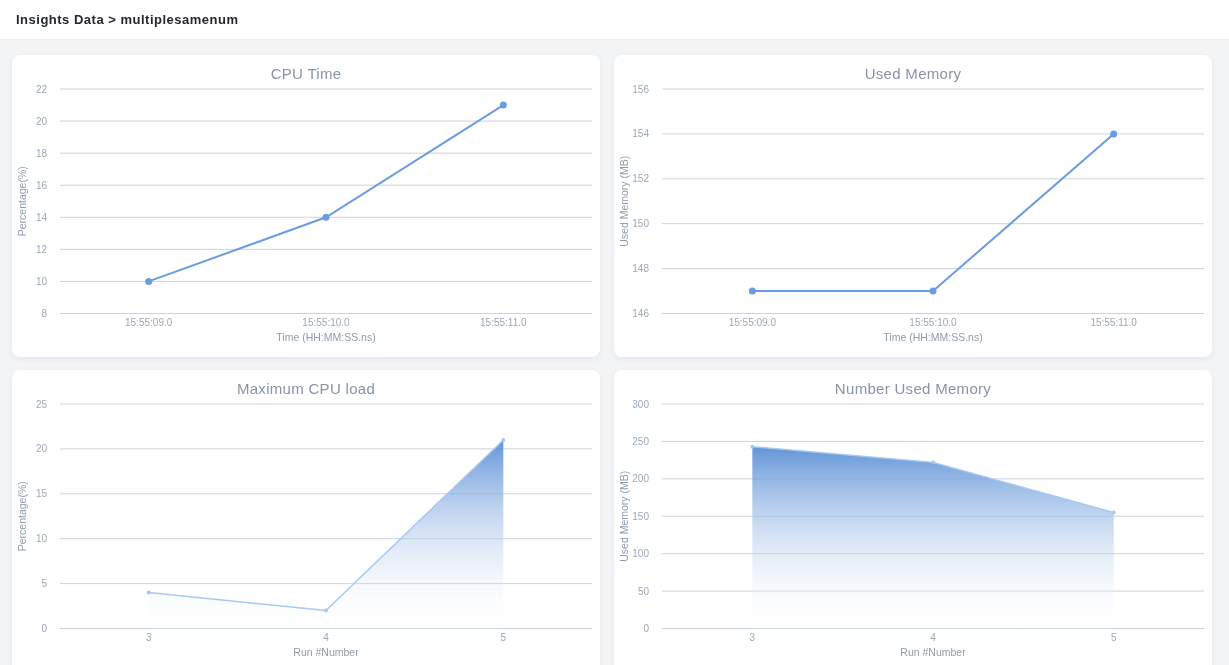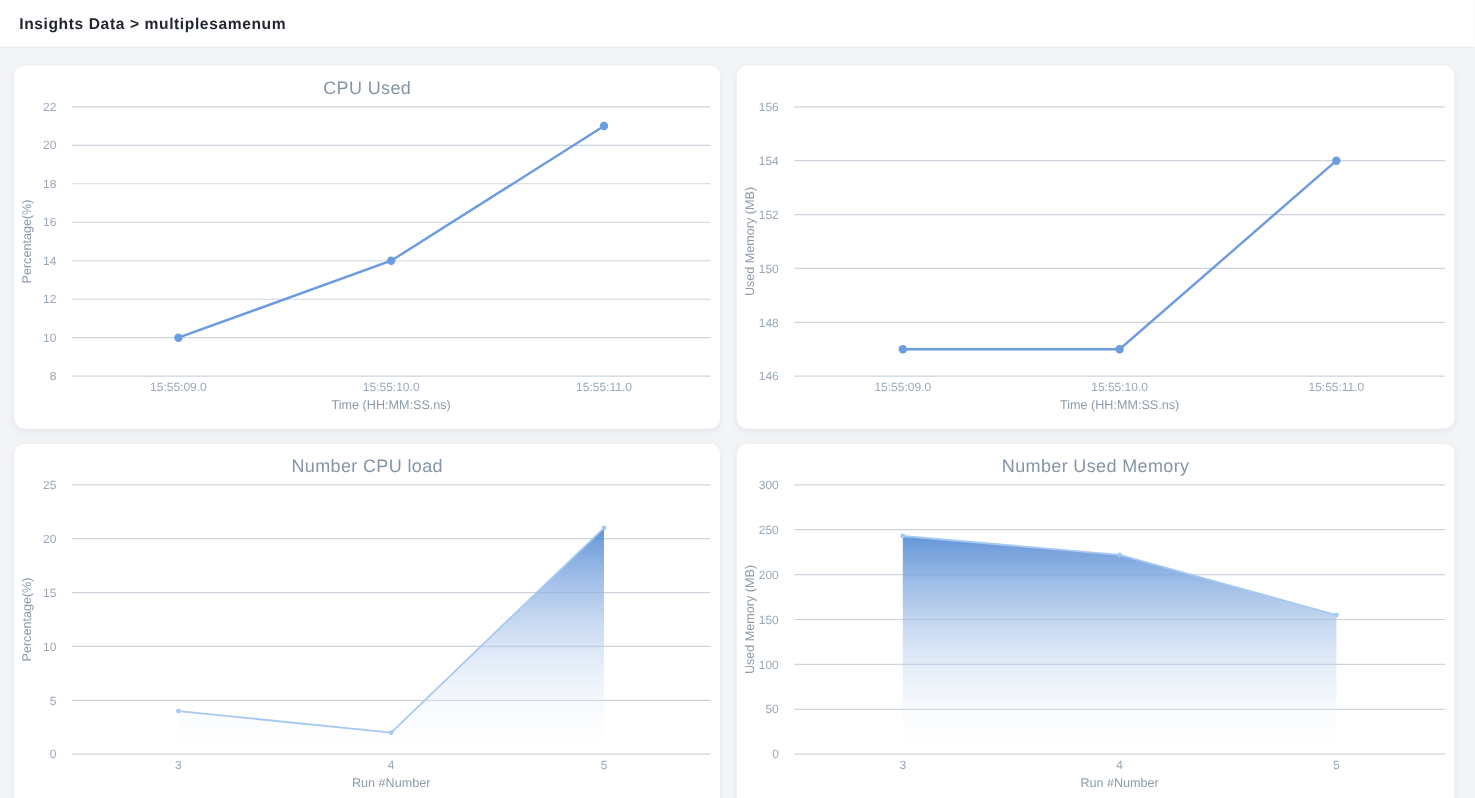--- a/index.html
+++ b/index.html
@@ -54,21 +54,21 @@
 </head>
 <body>
 
 <div class="app">
   <header class="topbar">
     <div class="breadcrumb">Insights Data &gt; multiplesamenum</div>
   </header>
 
   <main class="grid">
     <section class="card">
-      <h2 class="chart-title">CPU Used</h2>
+      <h2 class="chart-title">CPU Time</h2>
       <svg class="chart" width="588" height="302" viewBox="0 0 588 302">
           <g>
             <line x1="48" x2="580" y1="258.5" y2="258.5" stroke="#cbd4dc" stroke-width="1"></line>
             <text x="35" y="262" text-anchor="end" font-size="10" fill="#9aa8b8">8</text>
             <line x1="48" x2="580" y1="226.42857142857144" y2="226.42857142857144" stroke="#cbd4dc" stroke-width="1"></line>
             <text x="35" y="229.92857142857144" text-anchor="end" font-size="10" fill="#9aa8b8">10</text>
             <line x1="48" x2="580" y1="194.35714285714286" y2="194.35714285714286" stroke="#cbd4dc" stroke-width="1"></line>
             <text x="35" y="197.85714285714286" text-anchor="end" font-size="10" fill="#9aa8b8">12</text>
             <line x1="48" x2="580" y1="162.28571428571428" y2="162.28571428571428" stroke="#cbd4dc" stroke-width="1"></line>
             <text x="35" y="165.78571428571428" text-anchor="end" font-size="10" fill="#9aa8b8">14</text>
@@ -89,20 +89,21 @@
           <text x="314" y="286" text-anchor="middle" font-size="10.5" fill="#8d9cab">Time (HH:MM:SS.ns)</text>
           <text x="14" y="146.25" text-anchor="middle" font-size="10.5" fill="#8d9cab" transform="rotate(-90 14 146.25)">Percentage(%)</text>
           <polyline points="136.66666666666669,226.42857142857144 314,162.28571428571428 491.3333333333333,50.03571428571428" fill="none" stroke="#6c9ce0" stroke-width="2"></polyline>
           <circle cx="136.66666666666669" cy="226.42857142857144" r="3.5" fill="#6c9ce0"></circle>
           <circle cx="314" cy="162.28571428571428" r="3.5" fill="#6c9ce0"></circle>
           <circle cx="491.3333333333333" cy="50.03571428571428" r="3.5" fill="#6c9ce0"></circle>
         </svg>
     </section>
 
     <section class="card">
+      <h2 class="chart-title">Used Memory</h2>
       <svg class="chart" width="598" height="302" viewBox="0 0 598 302">
           <g>
             <line x1="48" x2="590" y1="258.5" y2="258.5" stroke="#cbd4dc" stroke-width="1"></line>
             <text x="35" y="262" text-anchor="end" font-size="10" fill="#9aa8b8">146</text>
             <line x1="48" x2="590" y1="213.6" y2="213.6" stroke="#cbd4dc" stroke-width="1"></line>
             <text x="35" y="217.1" text-anchor="end" font-size="10" fill="#9aa8b8">148</text>
             <line x1="48" x2="590" y1="168.7" y2="168.7" stroke="#cbd4dc" stroke-width="1"></line>
             <text x="35" y="172.2" text-anchor="end" font-size="10" fill="#9aa8b8">150</text>
             <line x1="48" x2="590" y1="123.80000000000001" y2="123.80000000000001" stroke="#cbd4dc" stroke-width="1"></line>
             <text x="35" y="127.30000000000001" text-anchor="end" font-size="10" fill="#9aa8b8">152</text>
@@ -119,21 +120,21 @@
           <text x="319" y="286" text-anchor="middle" font-size="10.5" fill="#8d9cab">Time (HH:MM:SS.ns)</text>
           <text x="14" y="146.25" text-anchor="middle" font-size="10.5" fill="#8d9cab" transform="rotate(-90 14 146.25)">Used Memory (MB)</text>
           <polyline points="138.33333333333331,236.05 319,236.05 499.6666666666667,78.89999999999998" fill="none" stroke="#6c9ce0" stroke-width="2"></polyline>
           <circle cx="138.33333333333331" cy="236.05" r="3.5" fill="#6c9ce0"></circle>
           <circle cx="319" cy="236.05" r="3.5" fill="#6c9ce0"></circle>
           <circle cx="499.6666666666667" cy="78.89999999999998" r="3.5" fill="#6c9ce0"></circle>
         </svg>
     </section>
 
     <section class="card">
-      <h2 class="chart-title">Number CPU load</h2>
+      <h2 class="chart-title">Maximum CPU load</h2>
       <svg class="chart" width="588" height="312" viewBox="0 0 588 312">
           <g>
             <line x1="48" x2="580" y1="258.5" y2="258.5" stroke="#cbd4dc" stroke-width="1"></line>
             <text x="35" y="262" text-anchor="end" font-size="10" fill="#9aa8b8">0</text>
             <line x1="48" x2="580" y1="213.6" y2="213.6" stroke="#cbd4dc" stroke-width="1"></line>
             <text x="35" y="217.1" text-anchor="end" font-size="10" fill="#9aa8b8">5</text>
             <line x1="48" x2="580" y1="168.7" y2="168.7" stroke="#cbd4dc" stroke-width="1"></line>
             <text x="35" y="172.2" text-anchor="end" font-size="10" fill="#9aa8b8">10</text>
             <line x1="48" x2="580" y1="123.80000000000001" y2="123.80000000000001" stroke="#cbd4dc" stroke-width="1"></line>
             <text x="35" y="127.30000000000001" text-anchor="end" font-size="10" fill="#9aa8b8">15</text>

